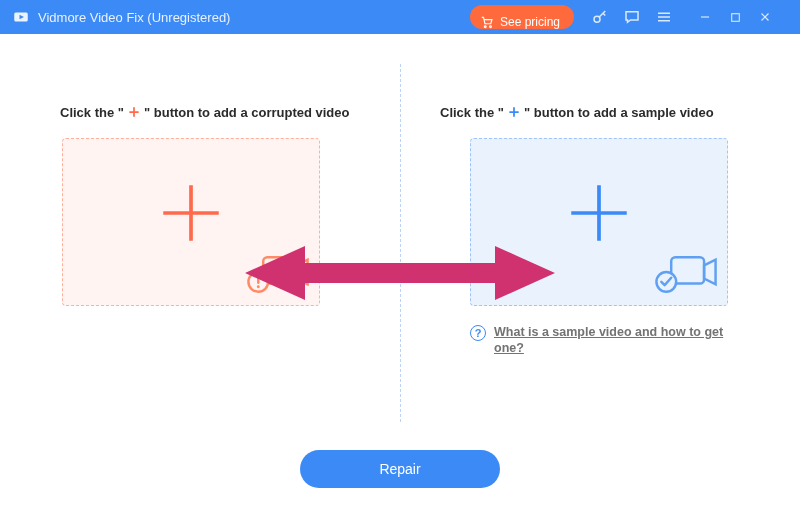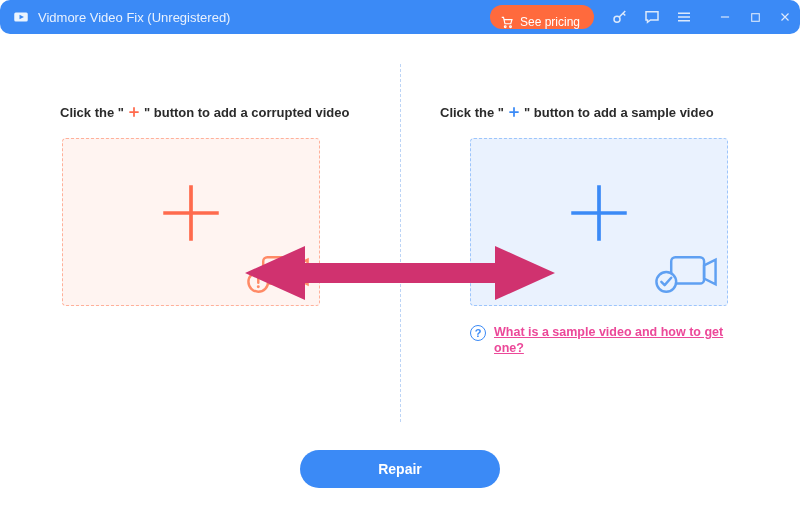--- a/index.html
+++ b/index.html
@@ -3,23 +3,22 @@
 <meta charset="utf-8">
 <style>
   * { box-sizing: border-box; margin: 0; padding: 0; font-family: -apple-system, "Segoe UI", Arial, sans-serif; }
   html, body { width: 800px; height: 512px; background: #fff; overflow: hidden; }
 
   .titlebar {
     height: 34px;
     background: #3b8af6;
     display: flex;
     align-items: center;
-    padding: 0 0 0 12px;
+    padding: 0 20px 0 12px;
     color: #e8f1fe;
-    border-radius: 10px;
   }
   .titlebar .logo {
     width: 18px; height: 18px; margin-right: 8px;
     display: inline-flex; align-items: center; justify-content: center;
   }
   .titlebar .title { font-size: 13px; color: #e8f1fe; flex: 0 0 auto; }
   .titlebar .spacer { flex: 1; }
   .pricing-btn {
     background: #ff6a3d;
     color: #fff;
@@ -126,21 +125,21 @@
     border: 1.5px solid #3b8af6;
     border-radius: 50%;
     color: #3b8af6;
     font-size: 11px;
     font-weight: 700;
     display: inline-flex; align-items: center; justify-content: center;
     margin-right: 8px;
     margin-top: 1px;
   }
   .help-row a {
-    color: #ec4899;
+    color: #737373;
     font-size: 12.5px;
     font-weight: 600;
     text-decoration: underline;
     line-height: 1.3;
     cursor: pointer;
   }
 
   .arrow-overlay {
     position: absolute;
     left: 50%;
@@ -155,21 +154,20 @@
     bottom: 24px;
     transform: translateX(-50%);
     width: 200px;
     height: 38px;
     border: none;
     border-radius: 19px;
     background: #3b8af6;
     color: #fff;
     font-size: 14px;
     cursor: pointer;
-    font-weight: bold;
   }
 </style>
 </head>
 <body>
 
 <div class="titlebar">
   <span class="logo">
     <svg width="18" height="18" viewBox="0 0 24 24" fill="none">
       <rect x="3" y="6" width="18" height="12" rx="2" fill="#fff" opacity="0.9"></rect>
       <polygon points="10,9 16,12 10,15" fill="#3b8af6"></polygon>

